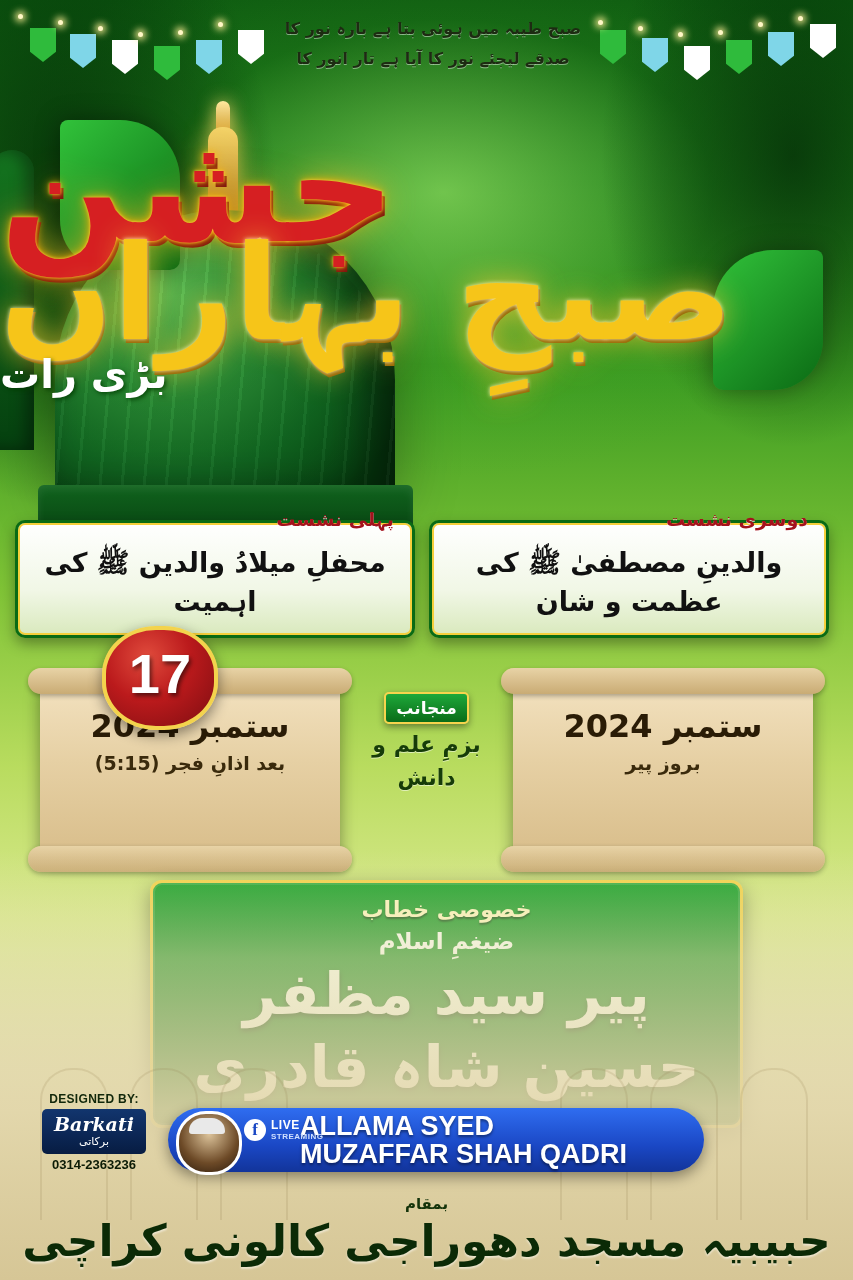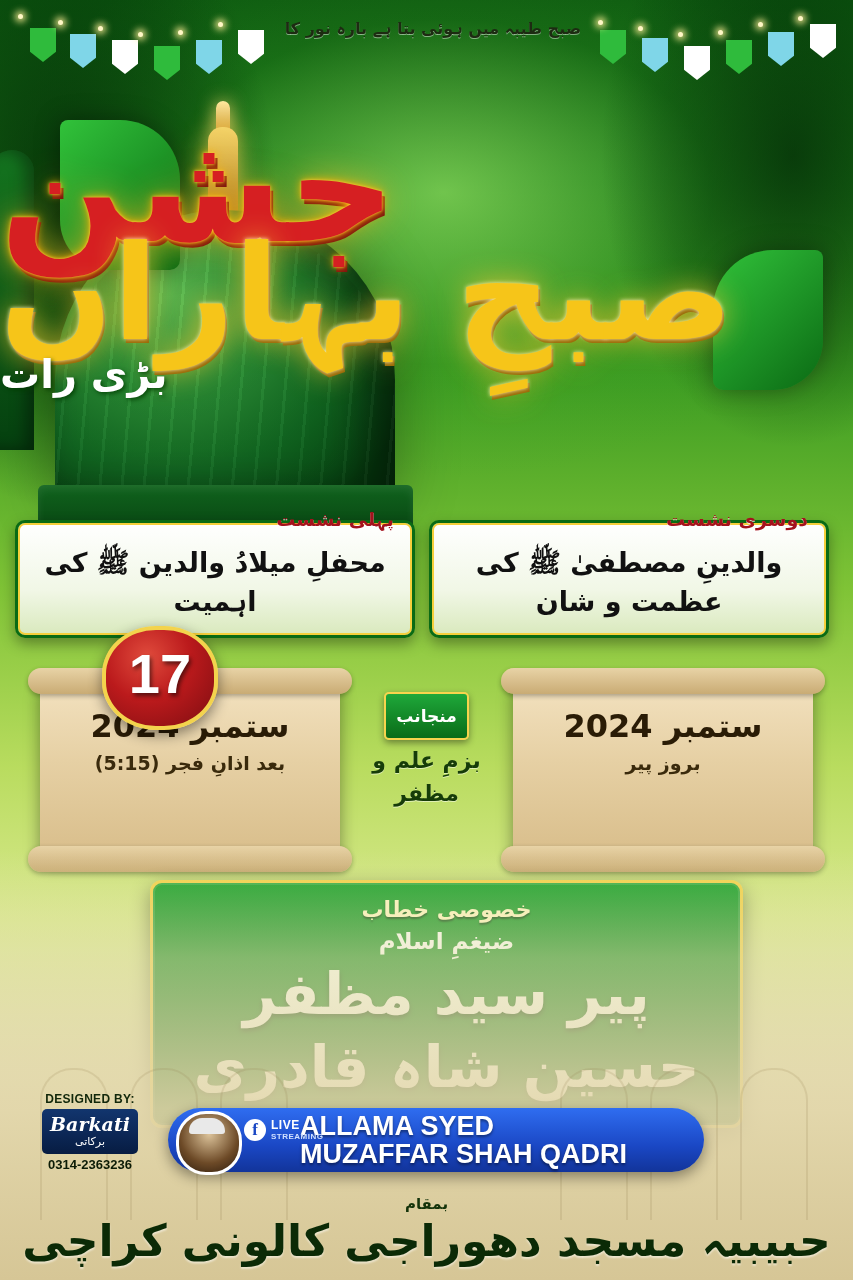--- a/index.html
+++ b/index.html
@@ -307,21 +307,21 @@
     direction: rtl;
     font-family: "DejaVu Sans", sans-serif;
     color: #fff;
     z-index: 4;
   }
   .ribbon-tag {
     display: inline-block;
     background: linear-gradient(180deg, #1ea83a, #0a6c18);
     border: 2px solid #f7d44d;
     border-radius: 5px;
-    padding: 12px 10px;
+    padding: 4px 10px;
     font-size: 17px;
     font-weight: 700;
     box-shadow: 0 3px 7px rgba(0,0,0,0.4);
   }
   .ribbon-line1, .ribbon-line2 {
     color: #163c08;
     font-size: 22px;
     font-weight: 700;
     margin-top: 8px;
     text-shadow: 0 1px 0 rgba(255,255,255,0.5);
@@ -361,21 +361,21 @@
     line-height: 1.25;
     margin-top: 4px;
     text-shadow: 0 3px 5px rgba(0,0,0,0.55);
   }
 
   
   .designer {
     position: absolute;
     left: 42px;
     top: 1092px;
-    width: 96px;
+    width: 104px;
     text-align: center;
     font-family: "Liberation Sans", sans-serif;
   }
   .designer-label {
     font-size: 12px;
     font-weight: 700;
     color: #11270a;
     letter-spacing: 0.3px;
   }
   .designer-logo {
@@ -537,20 +537,21 @@
     <div class="lightstring" style="left:678px; top:32px;"></div>
     <div class="lightstring" style="left:718px; top:30px;"></div>
     <div class="lightstring" style="left:758px; top:22px;"></div>
     <div class="lightstring" style="left:798px; top:16px;"></div>
   </div>
   <div class="green-flag" style="left:60px;  top:120px; width:120px; height:150px; border-radius:8px 60px 10px 50px;"></div>
   <div class="green-flag" style="right:30px; top:250px; width:110px; height:140px; border-radius:60px 8px 50px 10px;"></div>
 
   <div class="couplet">
     <div>صبح طیبہ میں ہوئی بتا ہے بارہ نور کا</div>
+    <div>صدقے لیجئے نور کا آیا ہے تار انور کا</div>
   </div>
 
   <div class="title-main">
     <div class="jashn">جشن</div>
     <div class="subeh">صبحِ بہاراں</div>
     <div class="bahaaran">بڑی رات</div>
   </div>
 
   <div class="sessions">
     <div class="session-box">
@@ -582,21 +583,21 @@
           <span>2024</span>
         </div>
         <div class="scroll-sub">بعد اذانِ فجر (5:15)</div>
       </div>
     </div>
     <div class="daybadge daybadge-l">17</div>
 
     <div class="center-ribbon">
       <div class="ribbon-tag">منجانب</div>
       <div class="ribbon-line1">بزمِ علم و</div>
-      <div class="ribbon-line2">مظفر</div>
+      <div class="ribbon-line2">دانش</div>
     </div>
   </div>
 
   <div class="speaker-panel">
     <div class="speaker-kicker">خصوصی خطاب</div>
     <div class="speaker-sub">ضیغمِ اسلام</div>
     <div class="speaker-name">پیر سید مظفر حسین شاہ قادری</div>
   </div>
 
   <div class="bg-mosque-bottom"></div>

